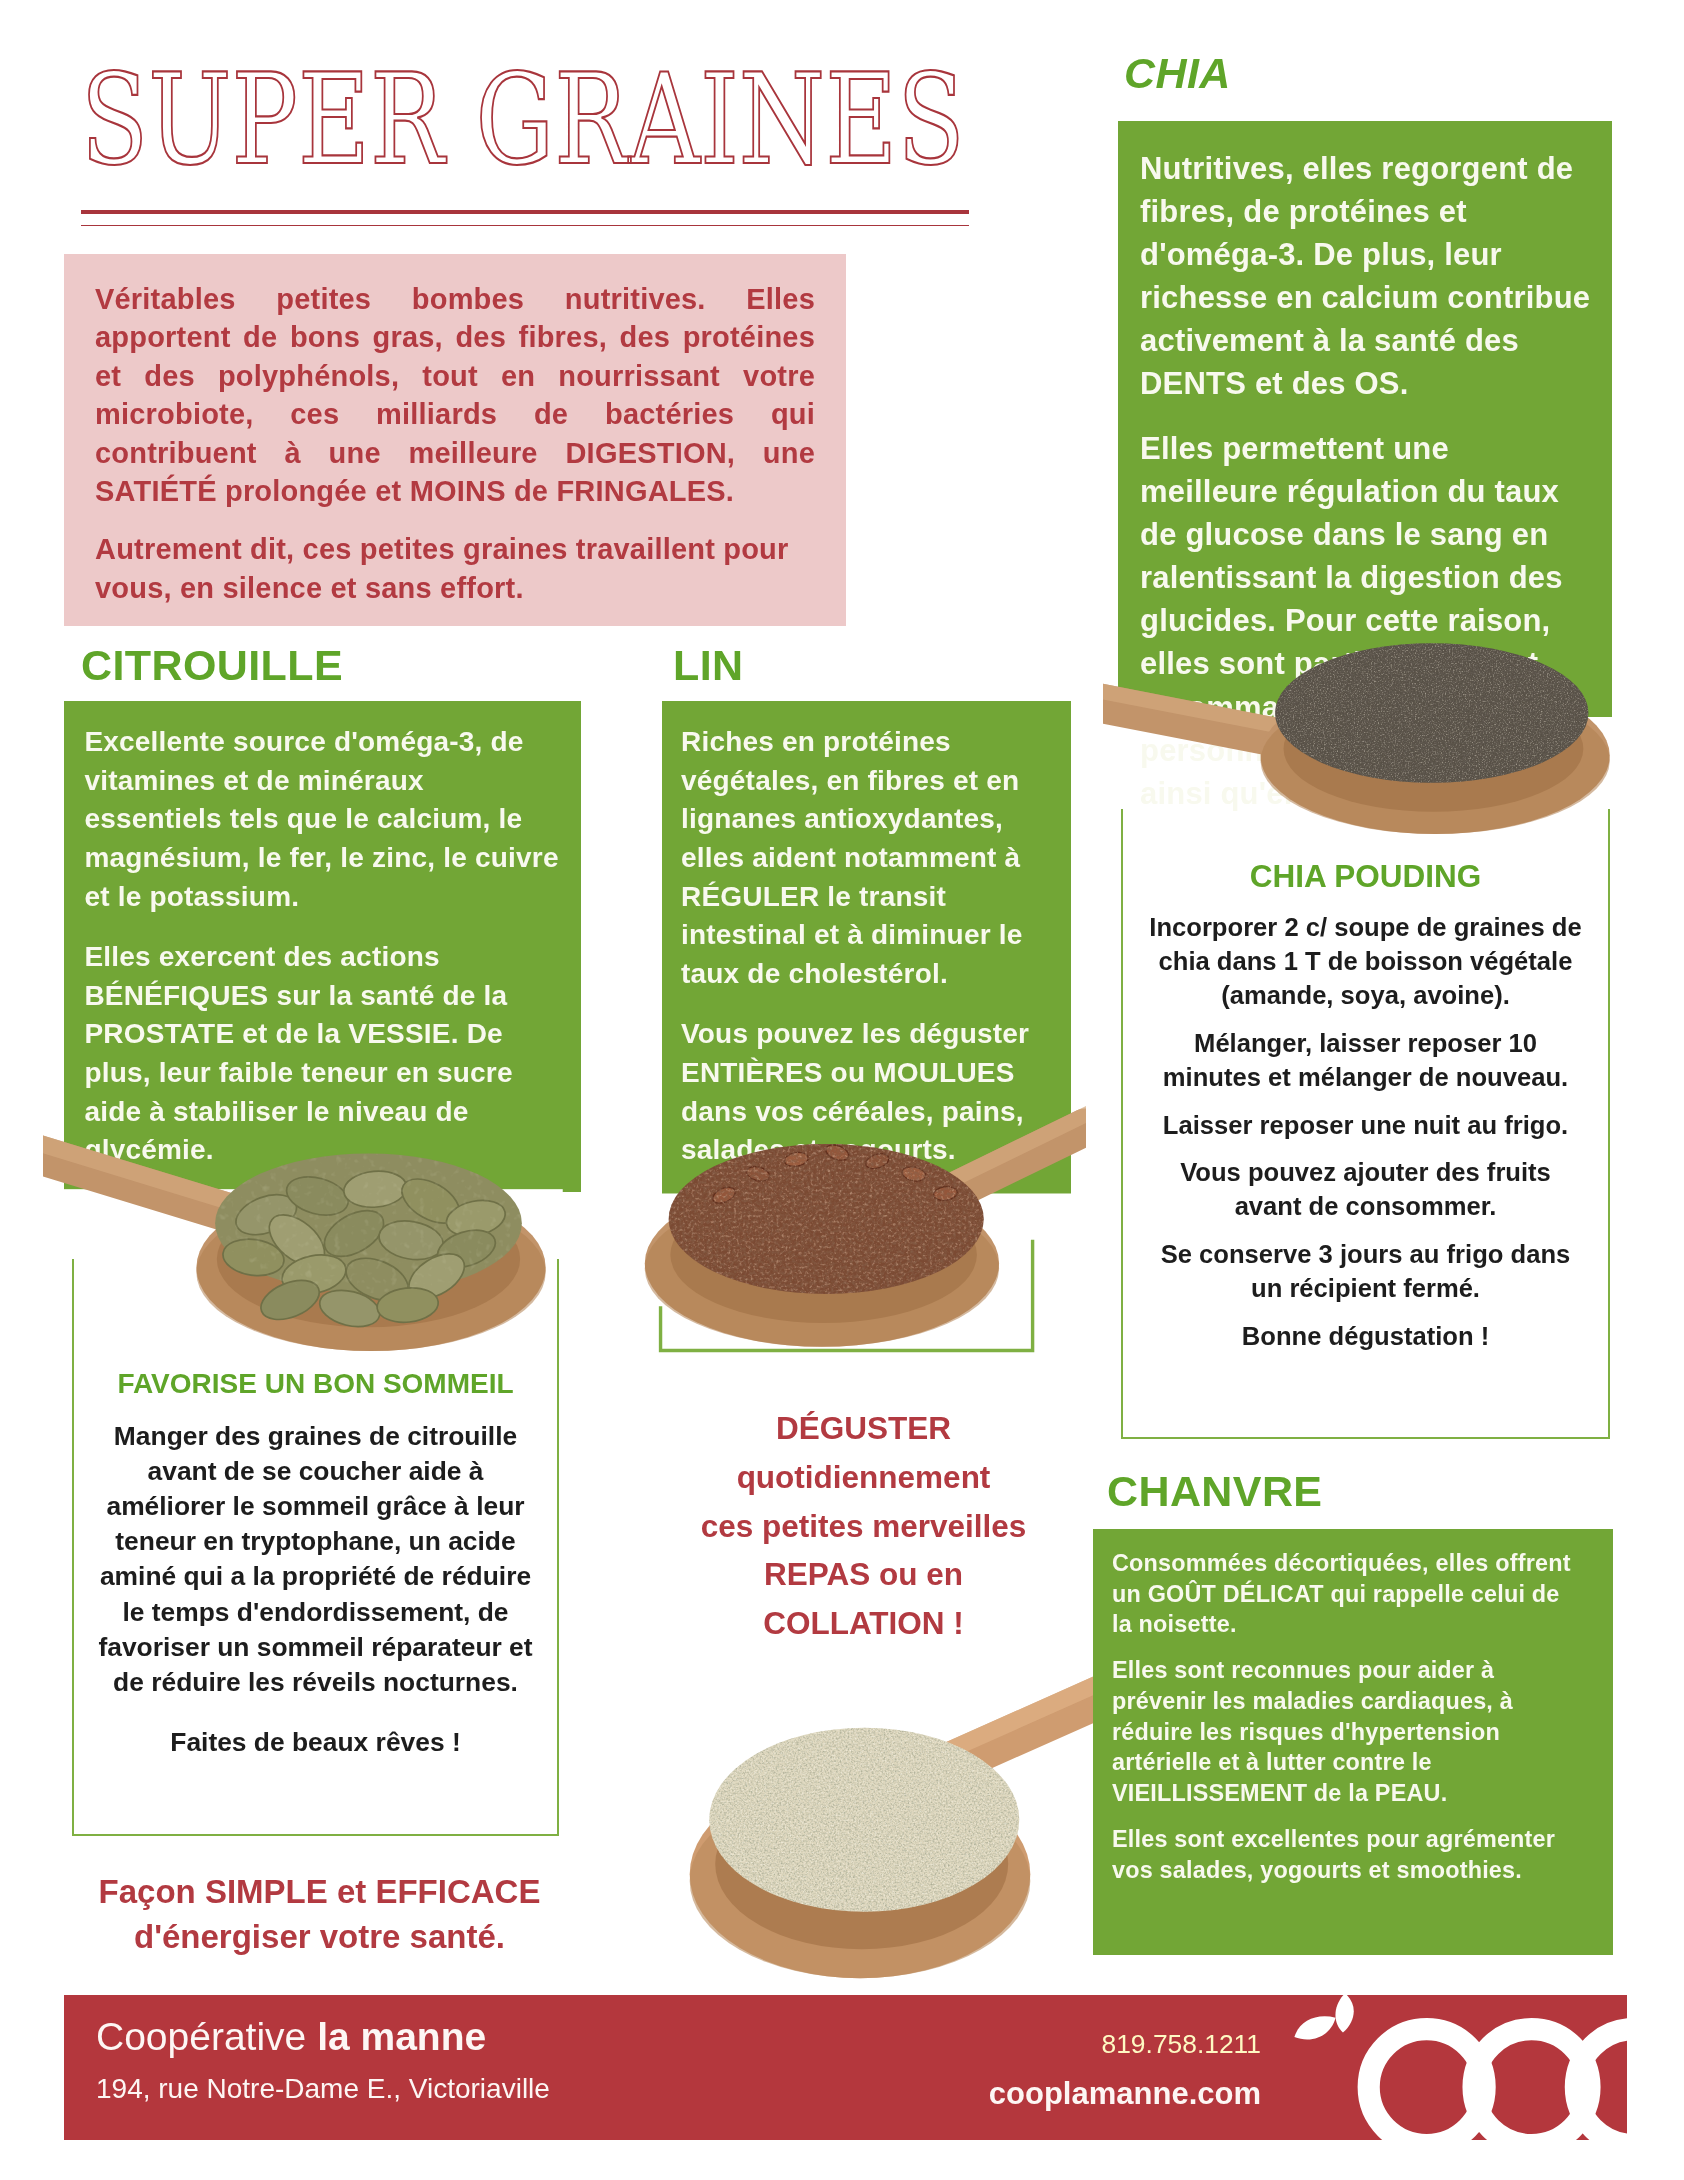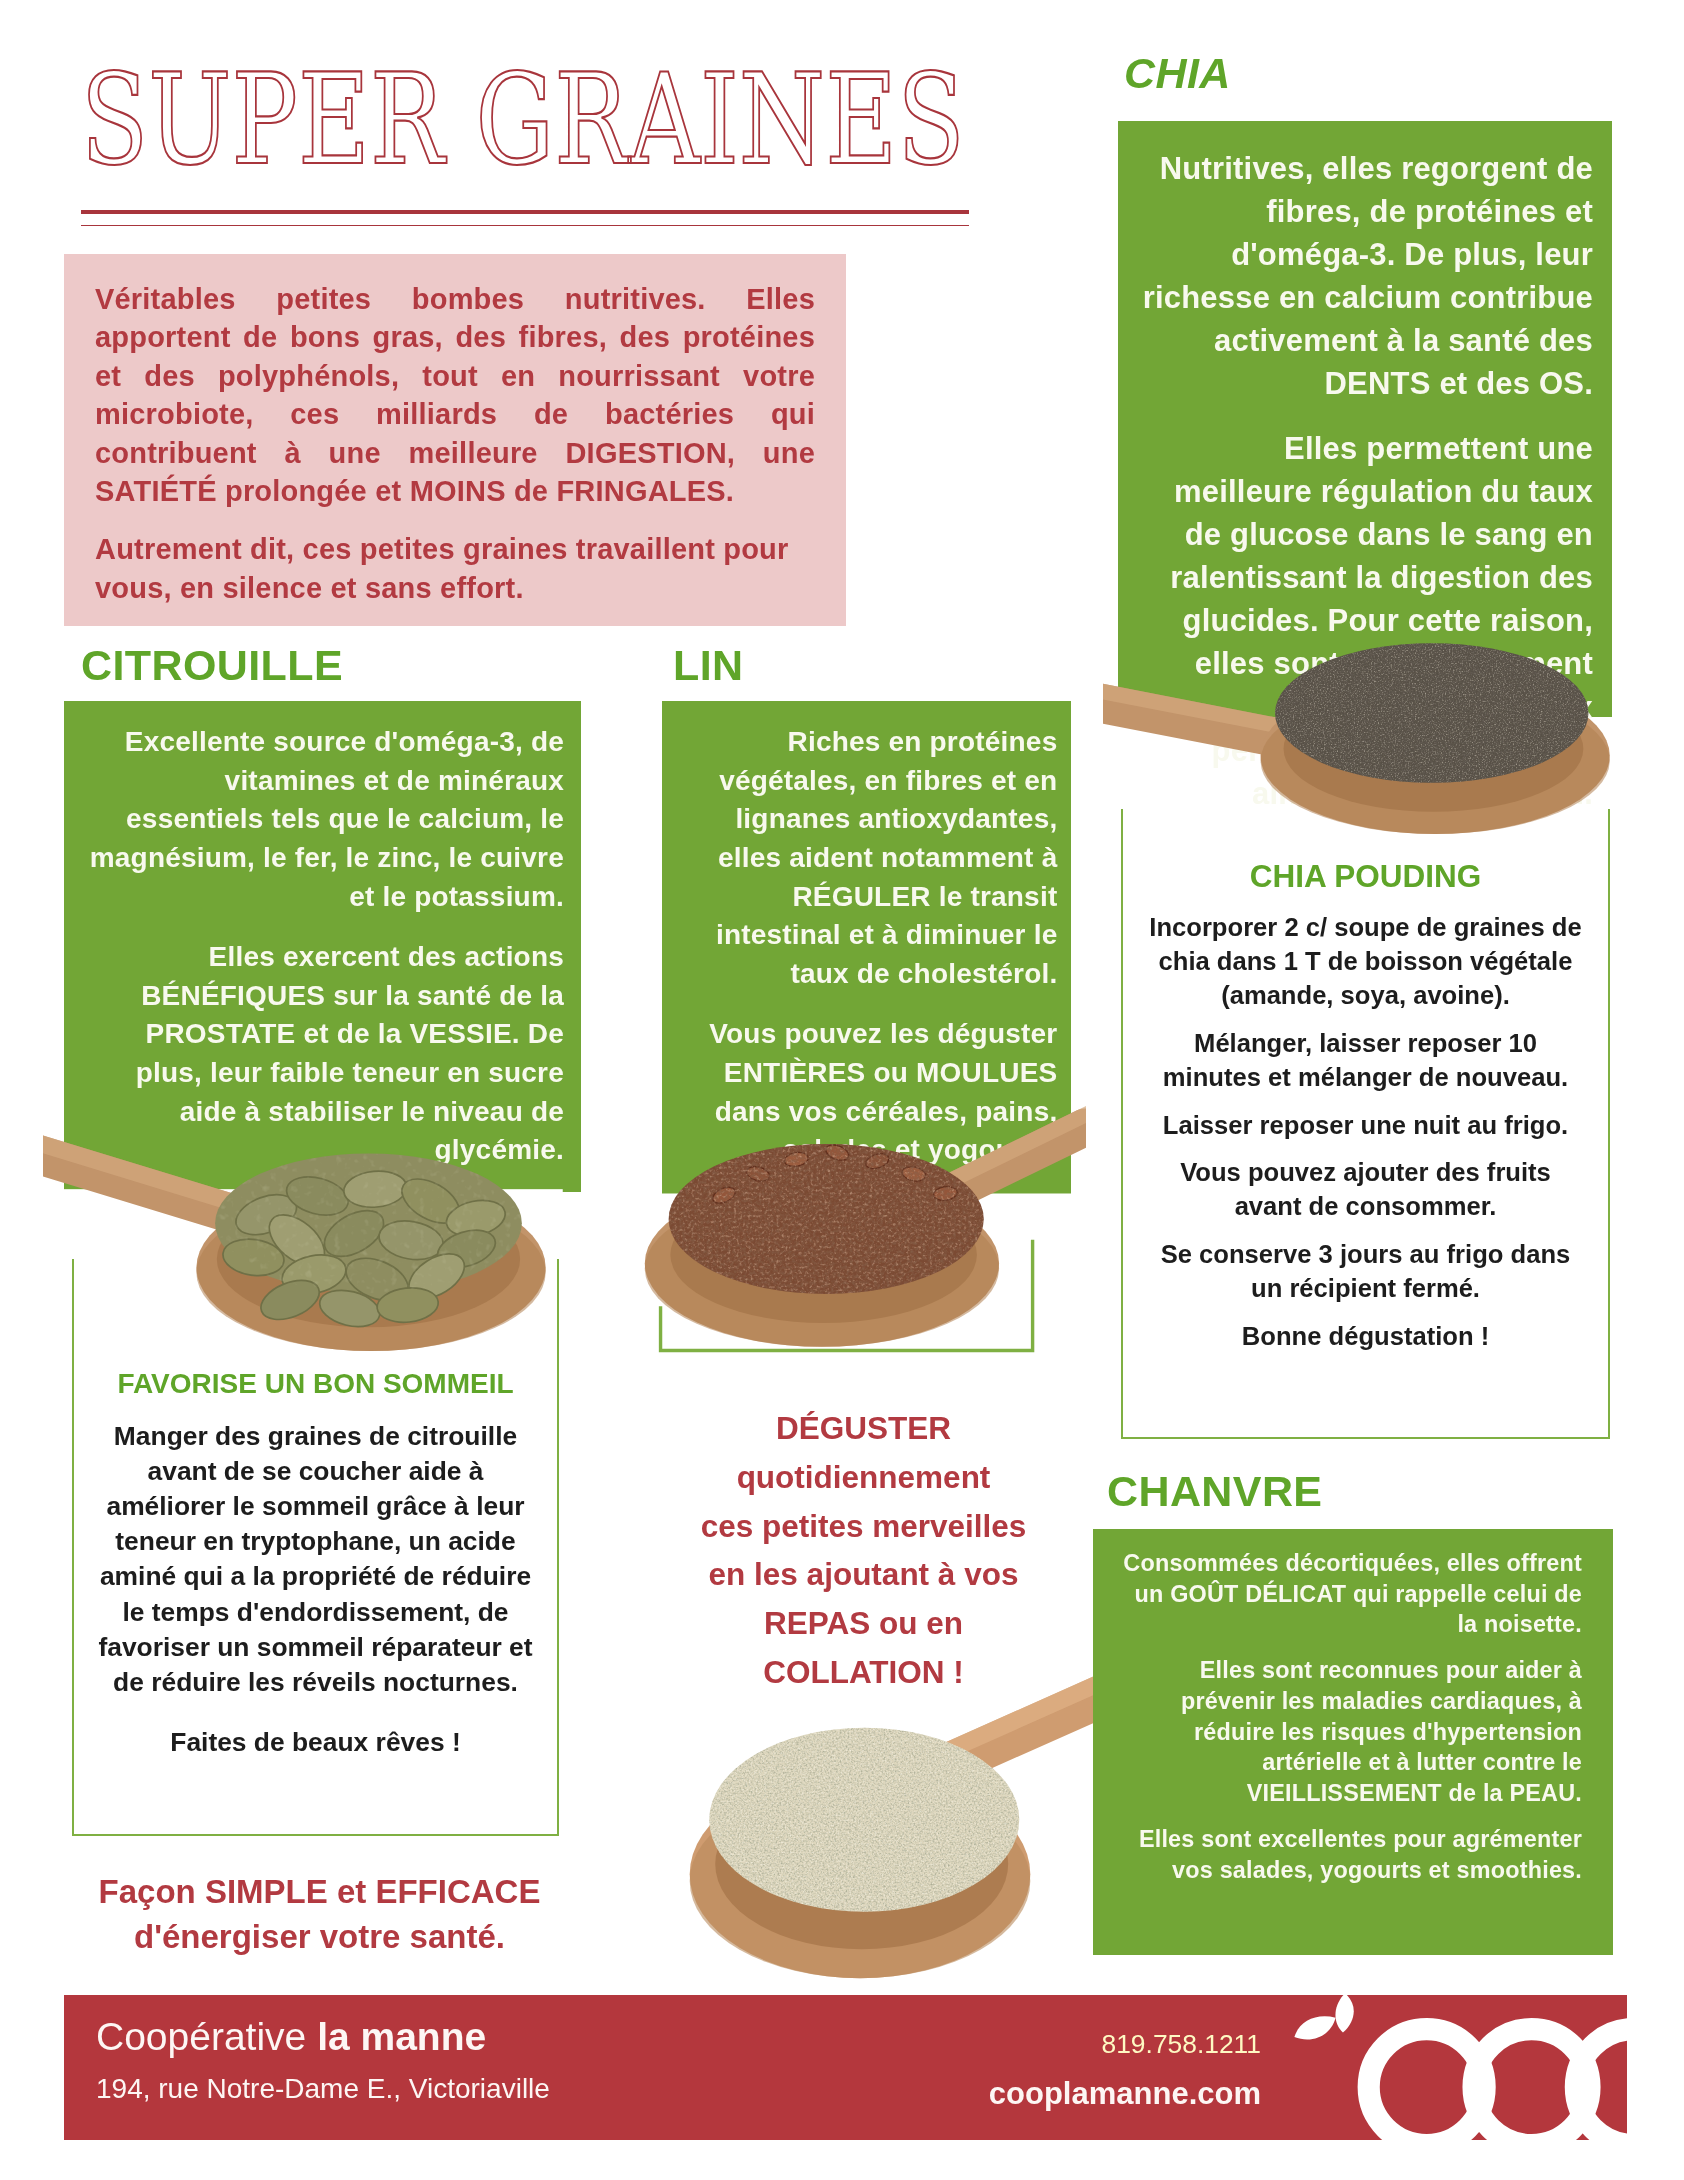--- a/index.html
+++ b/index.html
@@ -16,21 +16,21 @@
              background:#edc9c9;box-sizing:border-box;padding:25.6px 31px 0 31px;}
   .intro-box p{margin:0;color:#b23a41;font-size:29px;line-height:1.33;font-weight:600;
                text-align:justify;letter-spacing:0.2px;}
   .intro-box p + p{margin-top:19px;text-align:left;}
   .intro-box strong{font-weight:800;}
 
   
   .sec-title{position:absolute;color:#5fa529;font-weight:800;font-size:43px;letter-spacing:0.4px;}
 
   
-  .gbox{position:absolute;background:#72a636;box-sizing:border-box;color:#f8f9ee;text-align:right;}
+  .gbox{position:absolute;background:#72a636;box-sizing:border-box;color:#f8f9ee;}
   .gbox p{margin:0;font-weight:600;letter-spacing:0.2px;}
   .gbox p + p{margin-top:22px;}
   .box-citrouille{left:64px;top:701px;width:517px;height:491px;padding:22px 17px 0 20.4px;}
   .box-citrouille p{font-size:28px;line-height:1.38;}
   .box-lin{left:662px;top:701px;width:409px;height:501px;padding:22px 13.6px 0 19px;}
   .box-lin p{font-size:28px;line-height:1.38;}
   .box-chia{left:1118px;top:121px;width:494px;height:596px;padding:25.6px 19px 0 22px;}
   .box-chia p{font-size:31px;line-height:1.39;}
   .box-chanvre{left:1093px;top:1529px;width:520px;height:426px;padding:19px 31px 0 19px;}
   .box-chanvre p{font-size:23.4px;line-height:1.31;}
@@ -206,21 +206,20 @@
   </svg>
 
   <svg class="bracket-lin" viewBox="0 0 444 142">
     <polyline points="440,8 440,138 3,138 3,86" fill="none" stroke="#7fb043" stroke-width="4"></polyline>
   </svg>
 
   <div class="deguster">
     <div>DÉGUSTER</div>
     <div>quotidiennement</div>
     <div>ces petites merveilles</div>
-    <div>en les ajoutant à vos</div>
     <div>REPAS ou en</div>
     <div>COLLATION !</div>
   </div>
 
   <svg class="spoon" style="left:596px;top:1651px;" width="528" height="341" viewBox="0 0 620 400">
     <g transform="rotate(-24 450 120)">
       <rect x="390" y="92" width="280" height="50" rx="25" fill="#cf9c70"></rect>
       <rect x="390" y="92" width="280" height="20" rx="10" fill="#e0b286" opacity="0.7"></rect>
     </g>
     <ellipse cx="310" cy="262" rx="200" ry="122" fill="#cf9c70"></ellipse>

